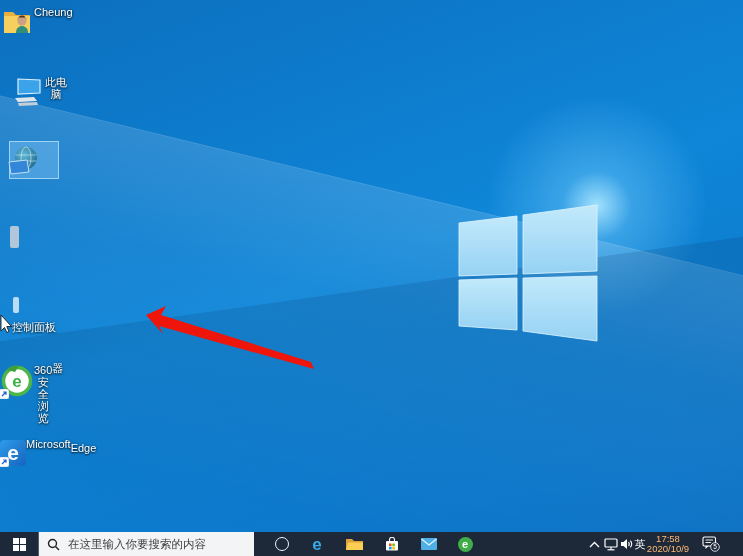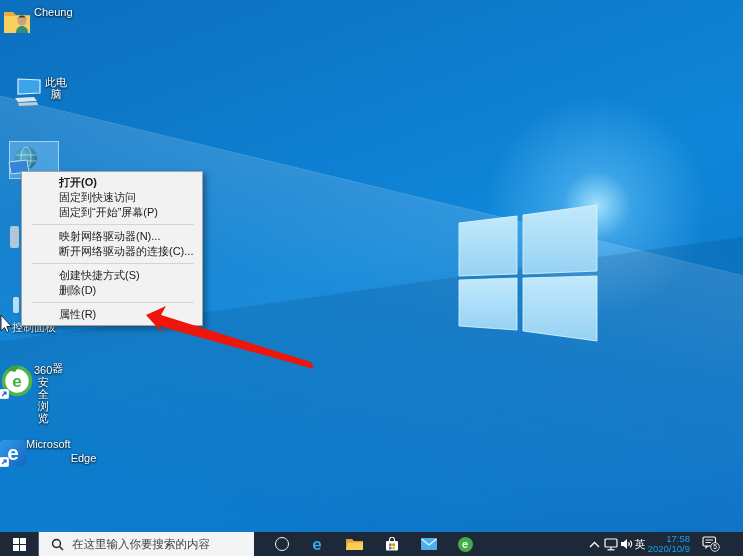--- a/index.html
+++ b/index.html
@@ -33,26 +33,26 @@
     padding:3px 0;z-index:20;}
   .menu-item{height:15px;line-height:15px;padding-left:37px;font-size:11px;color:#1a1a1a;white-space:nowrap;}
   .menu-item.bold{font-weight:bold;}
   .menu-sep{height:1px;background:#d4d4d4;margin:4px 8px 4px 10px;}
   
   .overlay{position:absolute;inset:0;pointer-events:none;z-index:30;}
   
   .taskbar{position:absolute;left:0;top:532px;width:743px;height:24px;background:#1d2939;z-index:40;}
   .tb-btn{position:absolute;top:0;height:24px;display:flex;align-items:center;justify-content:center;}
   .searchbox{position:absolute;left:38px;top:0;width:216px;height:24px;background:#f3f4f5;
-    display:flex;align-items:center;box-sizing:border-box;padding-left:0;border-left:1px solid #55606e;justify-content:flex-end;}
+    display:flex;align-items:center;box-sizing:border-box;padding-left:8px;border-left:1px solid #55606e;}
   .searchbox input{border:none;outline:none;background:transparent;font-size:11.5px;color:#222;
     font-family:"Liberation Sans",sans-serif;width:180px;margin-left:6px;}
   .searchbox input::placeholder{color:#3f3f3f;opacity:1;}
   .tray-text{color:#fff;font-size:11px;}
-  .clock{width:44px;text-align:right;color:#0ea5e9;}
+  .clock{width:44px;text-align:center;color:#fdba74;}
   .clock span{display:block;font-size:9.5px;line-height:10.5px;}
   .edge-e{color:#38abe8;font-size:17px;font-weight:bold;line-height:17px;}
   .cortana-ring{width:12px;height:12px;border:1.6px solid #eef5fa;border-radius:50%;}
   .g360{width:15px;height:15px;border-radius:50%;background:#3fae49;color:#fff;font-size:11px;
     font-weight:bold;display:flex;align-items:center;justify-content:center;line-height:11px;}
 </style>
 </head>
 <body>
 
 <div class="screen">
@@ -147,36 +147,23 @@
                   display:flex;align-items:center;justify-content:center;">
         <span style="color:#fff;font-size:21px;font-weight:bold;line-height:20px;
                      font-family:'Liberation Sans',sans-serif;">e</span>
       </div>
       <svg class="shortcut-badge" width="10" height="10">
         <rect x="0" y="0" width="10" height="10" rx="2" fill="#fff" stroke="#9db3c8" stroke-width="0.5"></rect>
         <path d="M3 7 L7 3 M4.2 3 H7 V5.8" stroke="#1f5bd8" stroke-width="1.2" fill="none"></path>
       </svg>
     </div>
     <div class="lbl">Microsoft</div>
-    <div class="lbl" style="margin-top:16px;">Edge</div>
-  </div>
-
-  <div class="context-menu">
-    <div class="menu-item bold">打开(O)</div>
-    <div class="menu-item">固定到快速访问</div>
-    <div class="menu-item">固定到“开始”屏幕(P)</div>
-    <div class="menu-sep"></div>
-    <div class="menu-item">映射网络驱动器(N)...</div>
-    <div class="menu-item">断开网络驱动器的连接(C)...</div>
-    <div class="menu-sep"></div>
-    <div class="menu-item">创建快捷方式(S)</div>
-    <div class="menu-item">删除(D)</div>
-    <div class="menu-sep"></div>
-    <div class="menu-item">属性(R)</div>
-  </div>
+    <div class="lbl" style="margin-top:6px;">Edge</div>
+  </div>
+
 
   <svg class="overlay" width="743" height="556">
     <polygon points="146,315 166,306 161,315 311,362 314,369 159,326 163,334" fill="#ee150a"></polygon>
     <polygon points="1,315 1,331 4.5,327.5 6.8,332.5 9,331.5 6.8,326.5 11.5,326.5" fill="#fff" stroke="#1a1a1a" stroke-width="0.9"></polygon>
   </svg>
 
   <div class="taskbar">
 
     <div class="tb-btn" style="left:0;width:38px;">
       <svg width="13" height="13">

